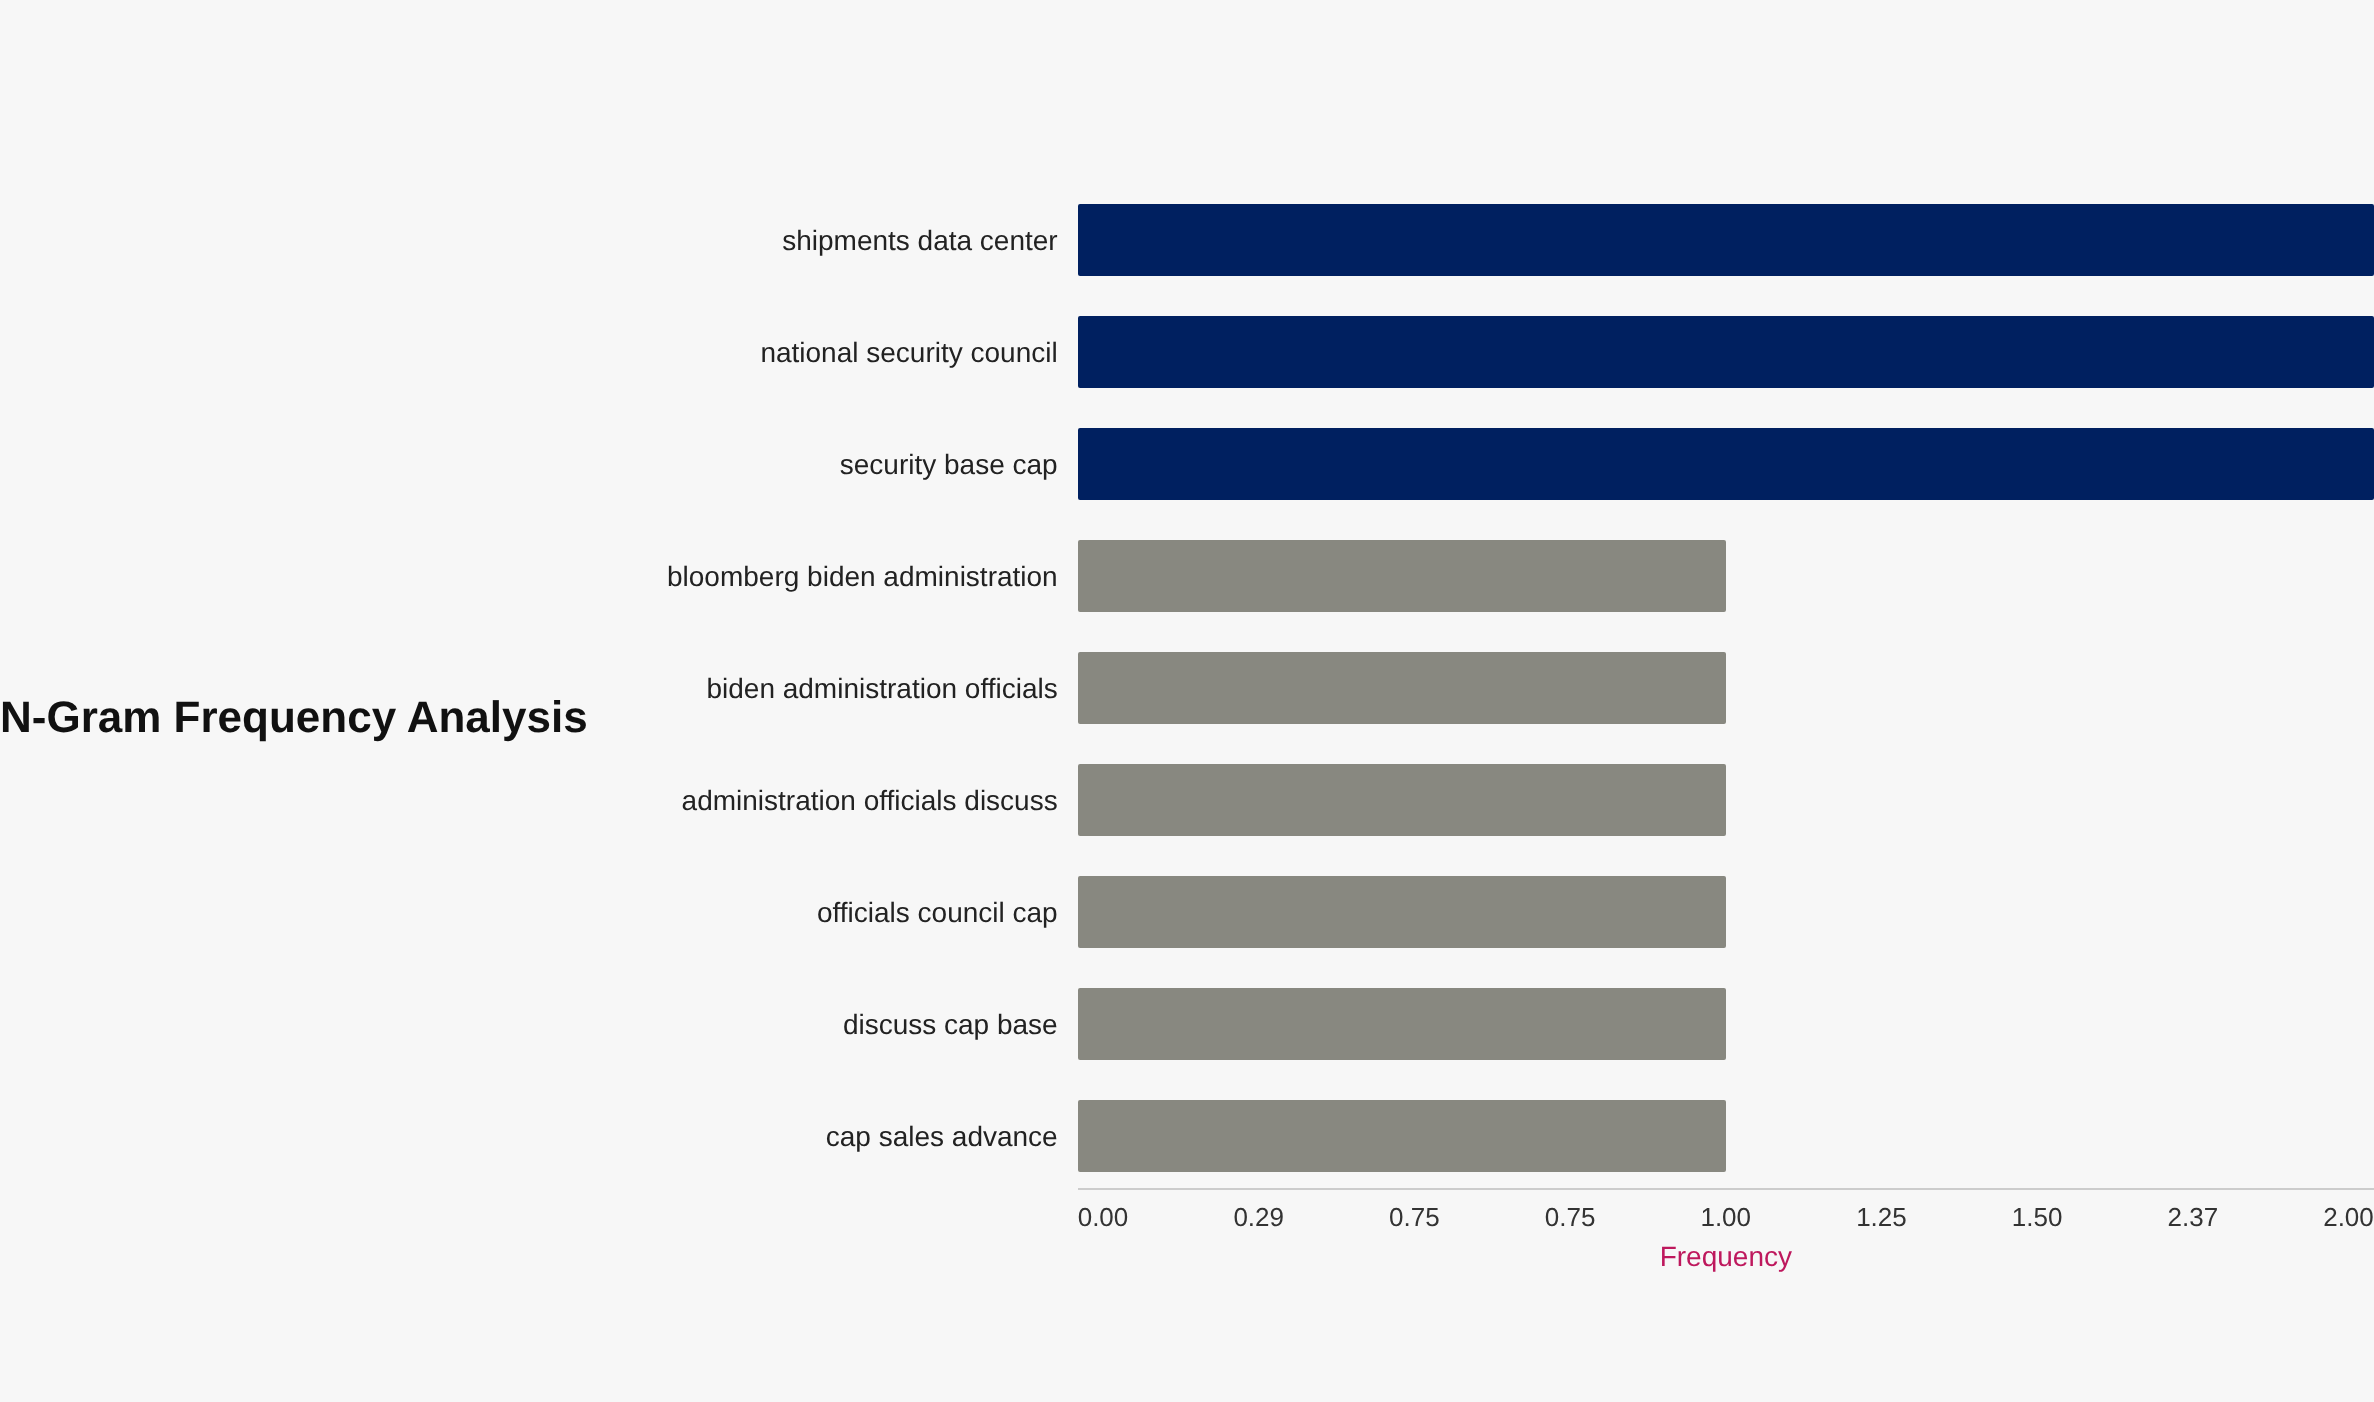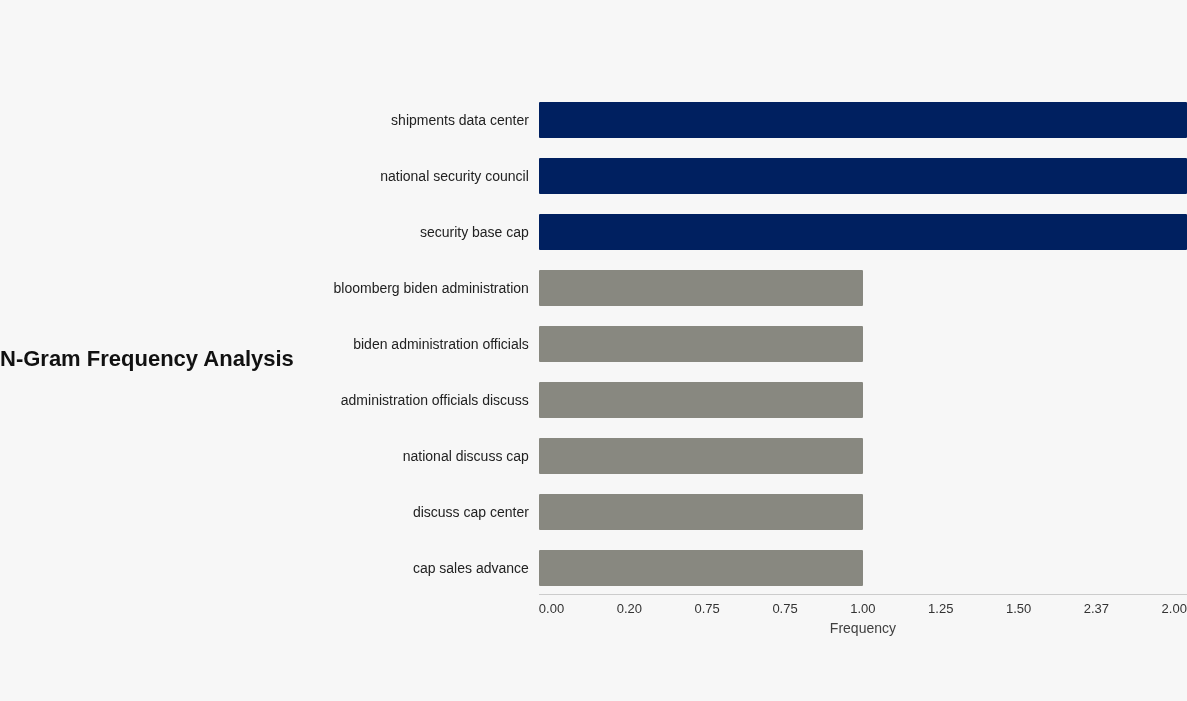--- a/index.html
+++ b/index.html
@@ -89,21 +89,21 @@
       padding: 0 0;
     }
     .x-axis-label {
       font-size: 13px;
       color: #333;
       text-align: center;
     }
     .x-axis-title {
       text-align: center;
       font-size: 14px;
-      color: #404040;
+      color: #be185d;
       margin-top: 4px;
     }
   </style>
 </head>
 <body>
 
 <div class="chart-container">
   <div class="chart-title">N-Gram Frequency Analysis</div>
   <div class="chart-area">
     <div class="bars-section" id="bars-section">
@@ -137,43 +137,43 @@
             <div class="bar-fill gray" style="width: 50%;"></div>
           </div>
         </div>
         <div class="bar-row">
           <div class="bar-label">administration officials discuss</div>
           <div class="bar-track">
             <div class="bar-fill gray" style="width: 50%;"></div>
           </div>
         </div>
         <div class="bar-row">
-          <div class="bar-label">national discuss cap</div>
+          <div class="bar-label">officials council cap</div>
           <div class="bar-track">
             <div class="bar-fill gray" style="width: 50%;"></div>
           </div>
         </div>
         <div class="bar-row">
-          <div class="bar-label">discuss cap center</div>
+          <div class="bar-label">discuss cap base</div>
           <div class="bar-track">
             <div class="bar-fill gray" style="width: 50%;"></div>
           </div>
         </div>
         <div class="bar-row">
           <div class="bar-label">cap sales advance</div>
           <div class="bar-track">
             <div class="bar-fill gray" style="width: 50%;"></div>
           </div>
         </div>
       </div>
     <div class="x-axis-area" id="x-axis-area">
       <div class="x-axis-line"></div>
       <div class="x-axis-labels" id="x-axis-labels">
           <span class="x-axis-label">0.00</span>
-          <span class="x-axis-label">0.20</span>
+          <span class="x-axis-label">0.29</span>
           <span class="x-axis-label">0.75</span>
           <span class="x-axis-label">0.75</span>
           <span class="x-axis-label">1.00</span>
           <span class="x-axis-label">1.25</span>
           <span class="x-axis-label">1.50</span>
           <span class="x-axis-label">2.37</span>
           <span class="x-axis-label">2.00</span>
         </div>
       <div class="x-axis-title">Frequency</div>
     </div>

